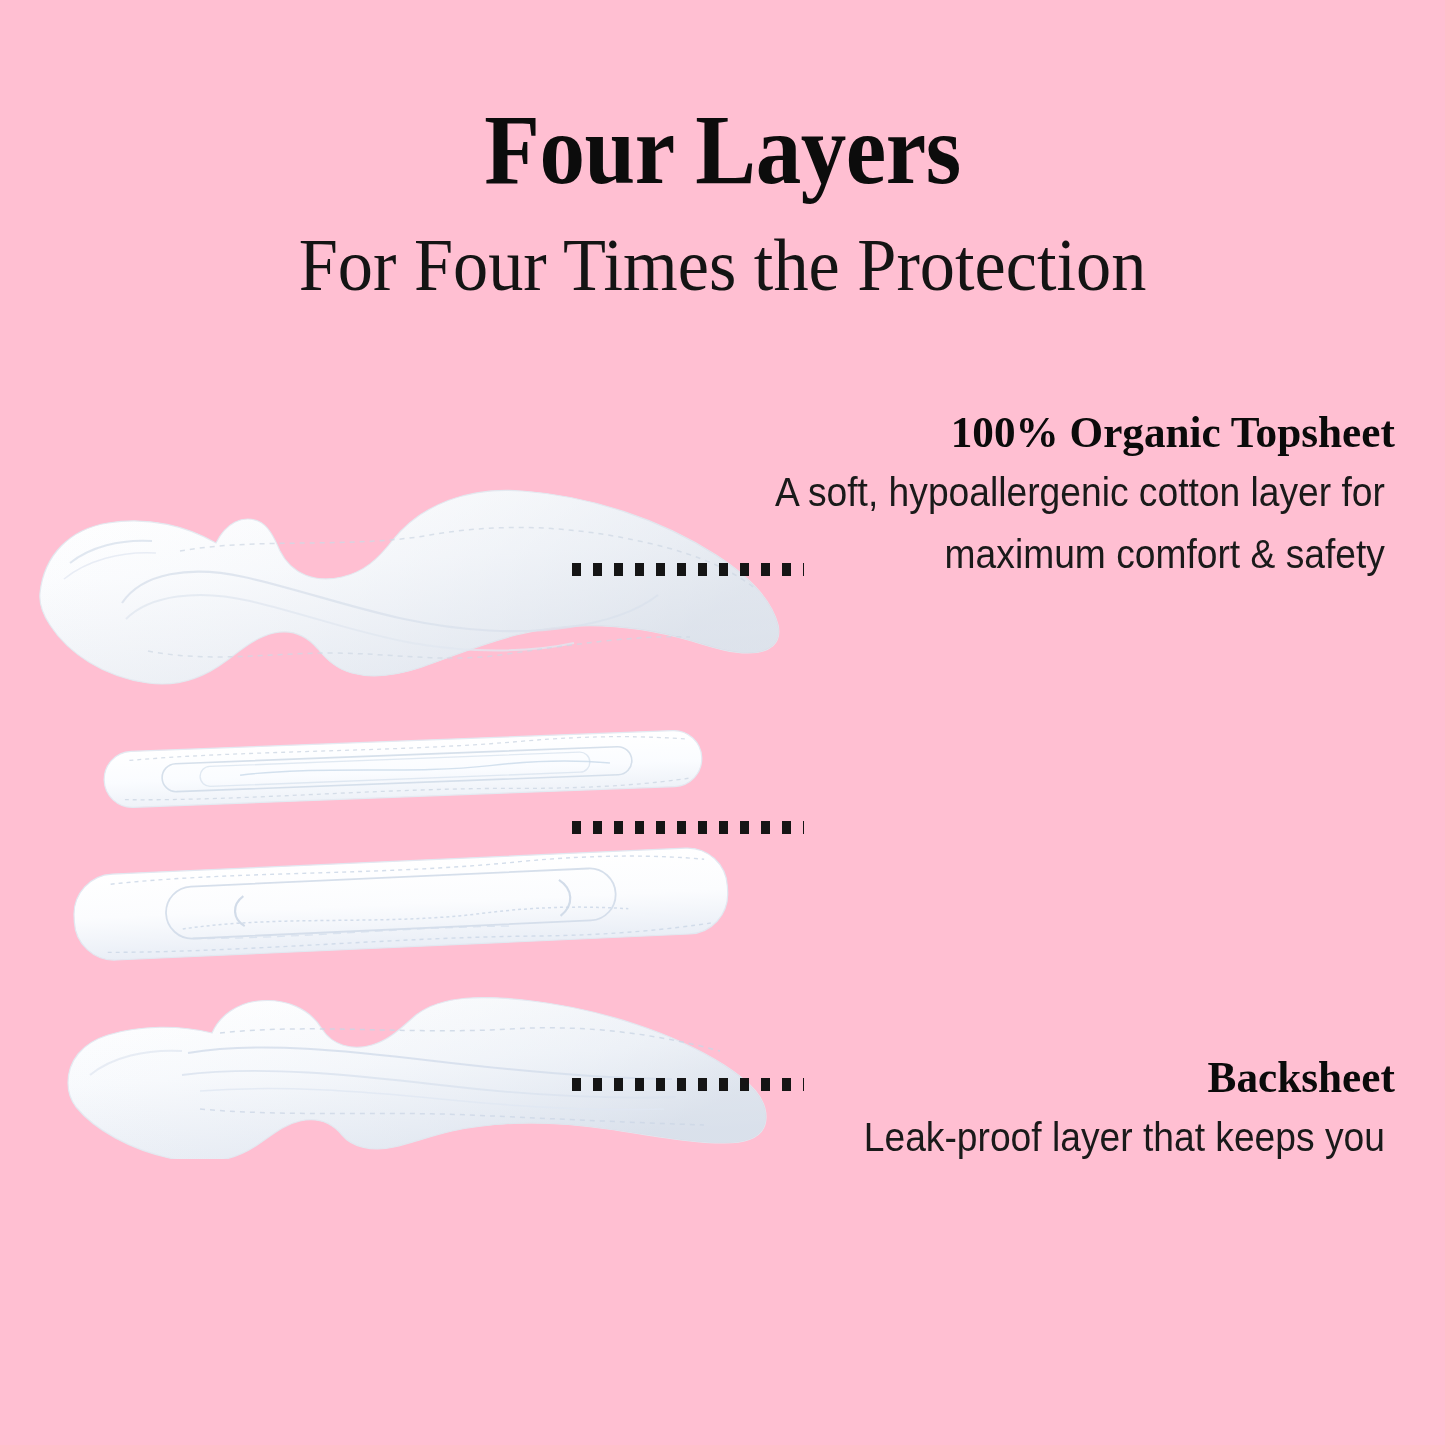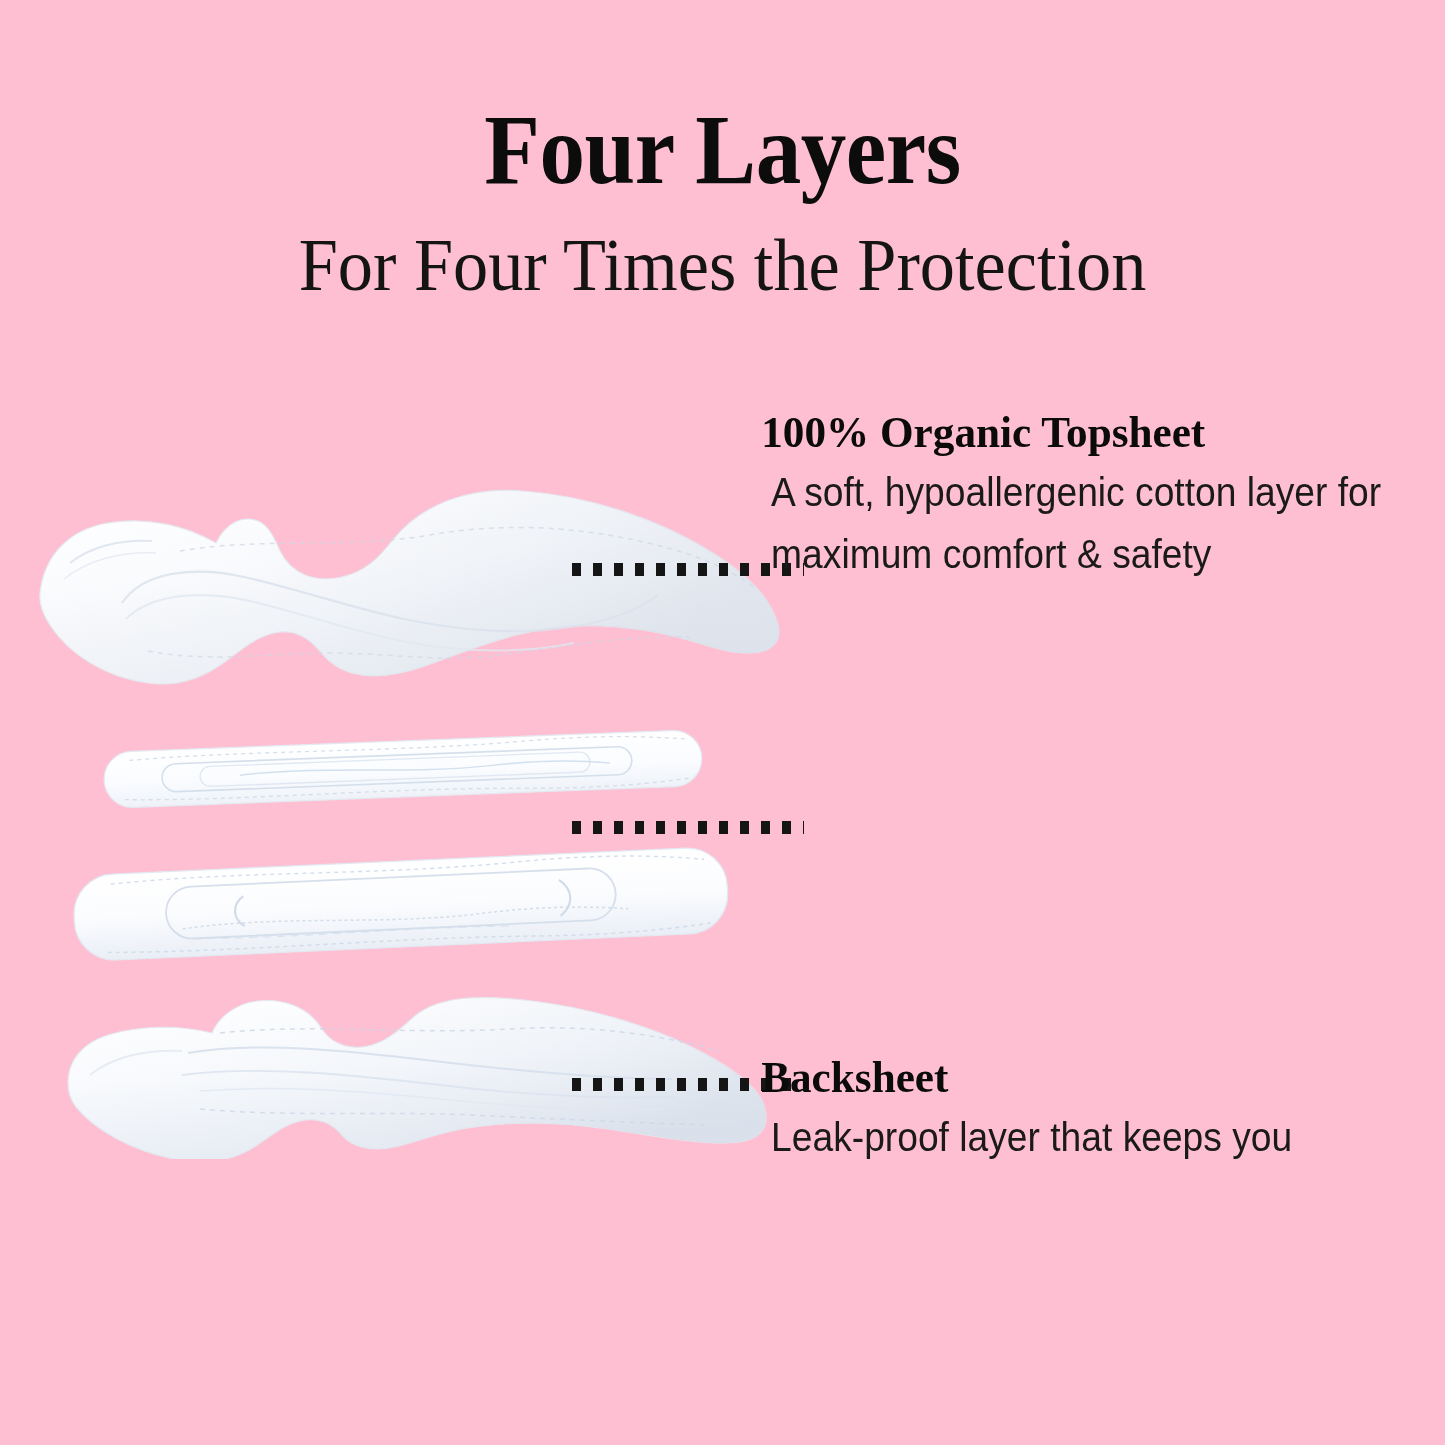--- a/index.html
+++ b/index.html
@@ -51,21 +51,21 @@
     letter-spacing: 0px;
     color: #141414;
     transform: scaleX(0.95);
     transform-origin: center top;
     white-space: nowrap;
   }
 
   
   .feature {
     position: absolute;
-    text-align: left;
+    text-align: right;
     color: #111111;
   }
   .feature-heading {
     font-family: "Liberation Serif", serif;
     font-weight: 700;
     font-size: 45px;
     line-height: 1.08;
     letter-spacing: 0px;
     color: #0b0b0b;
     transform: scaleX(0.96);

